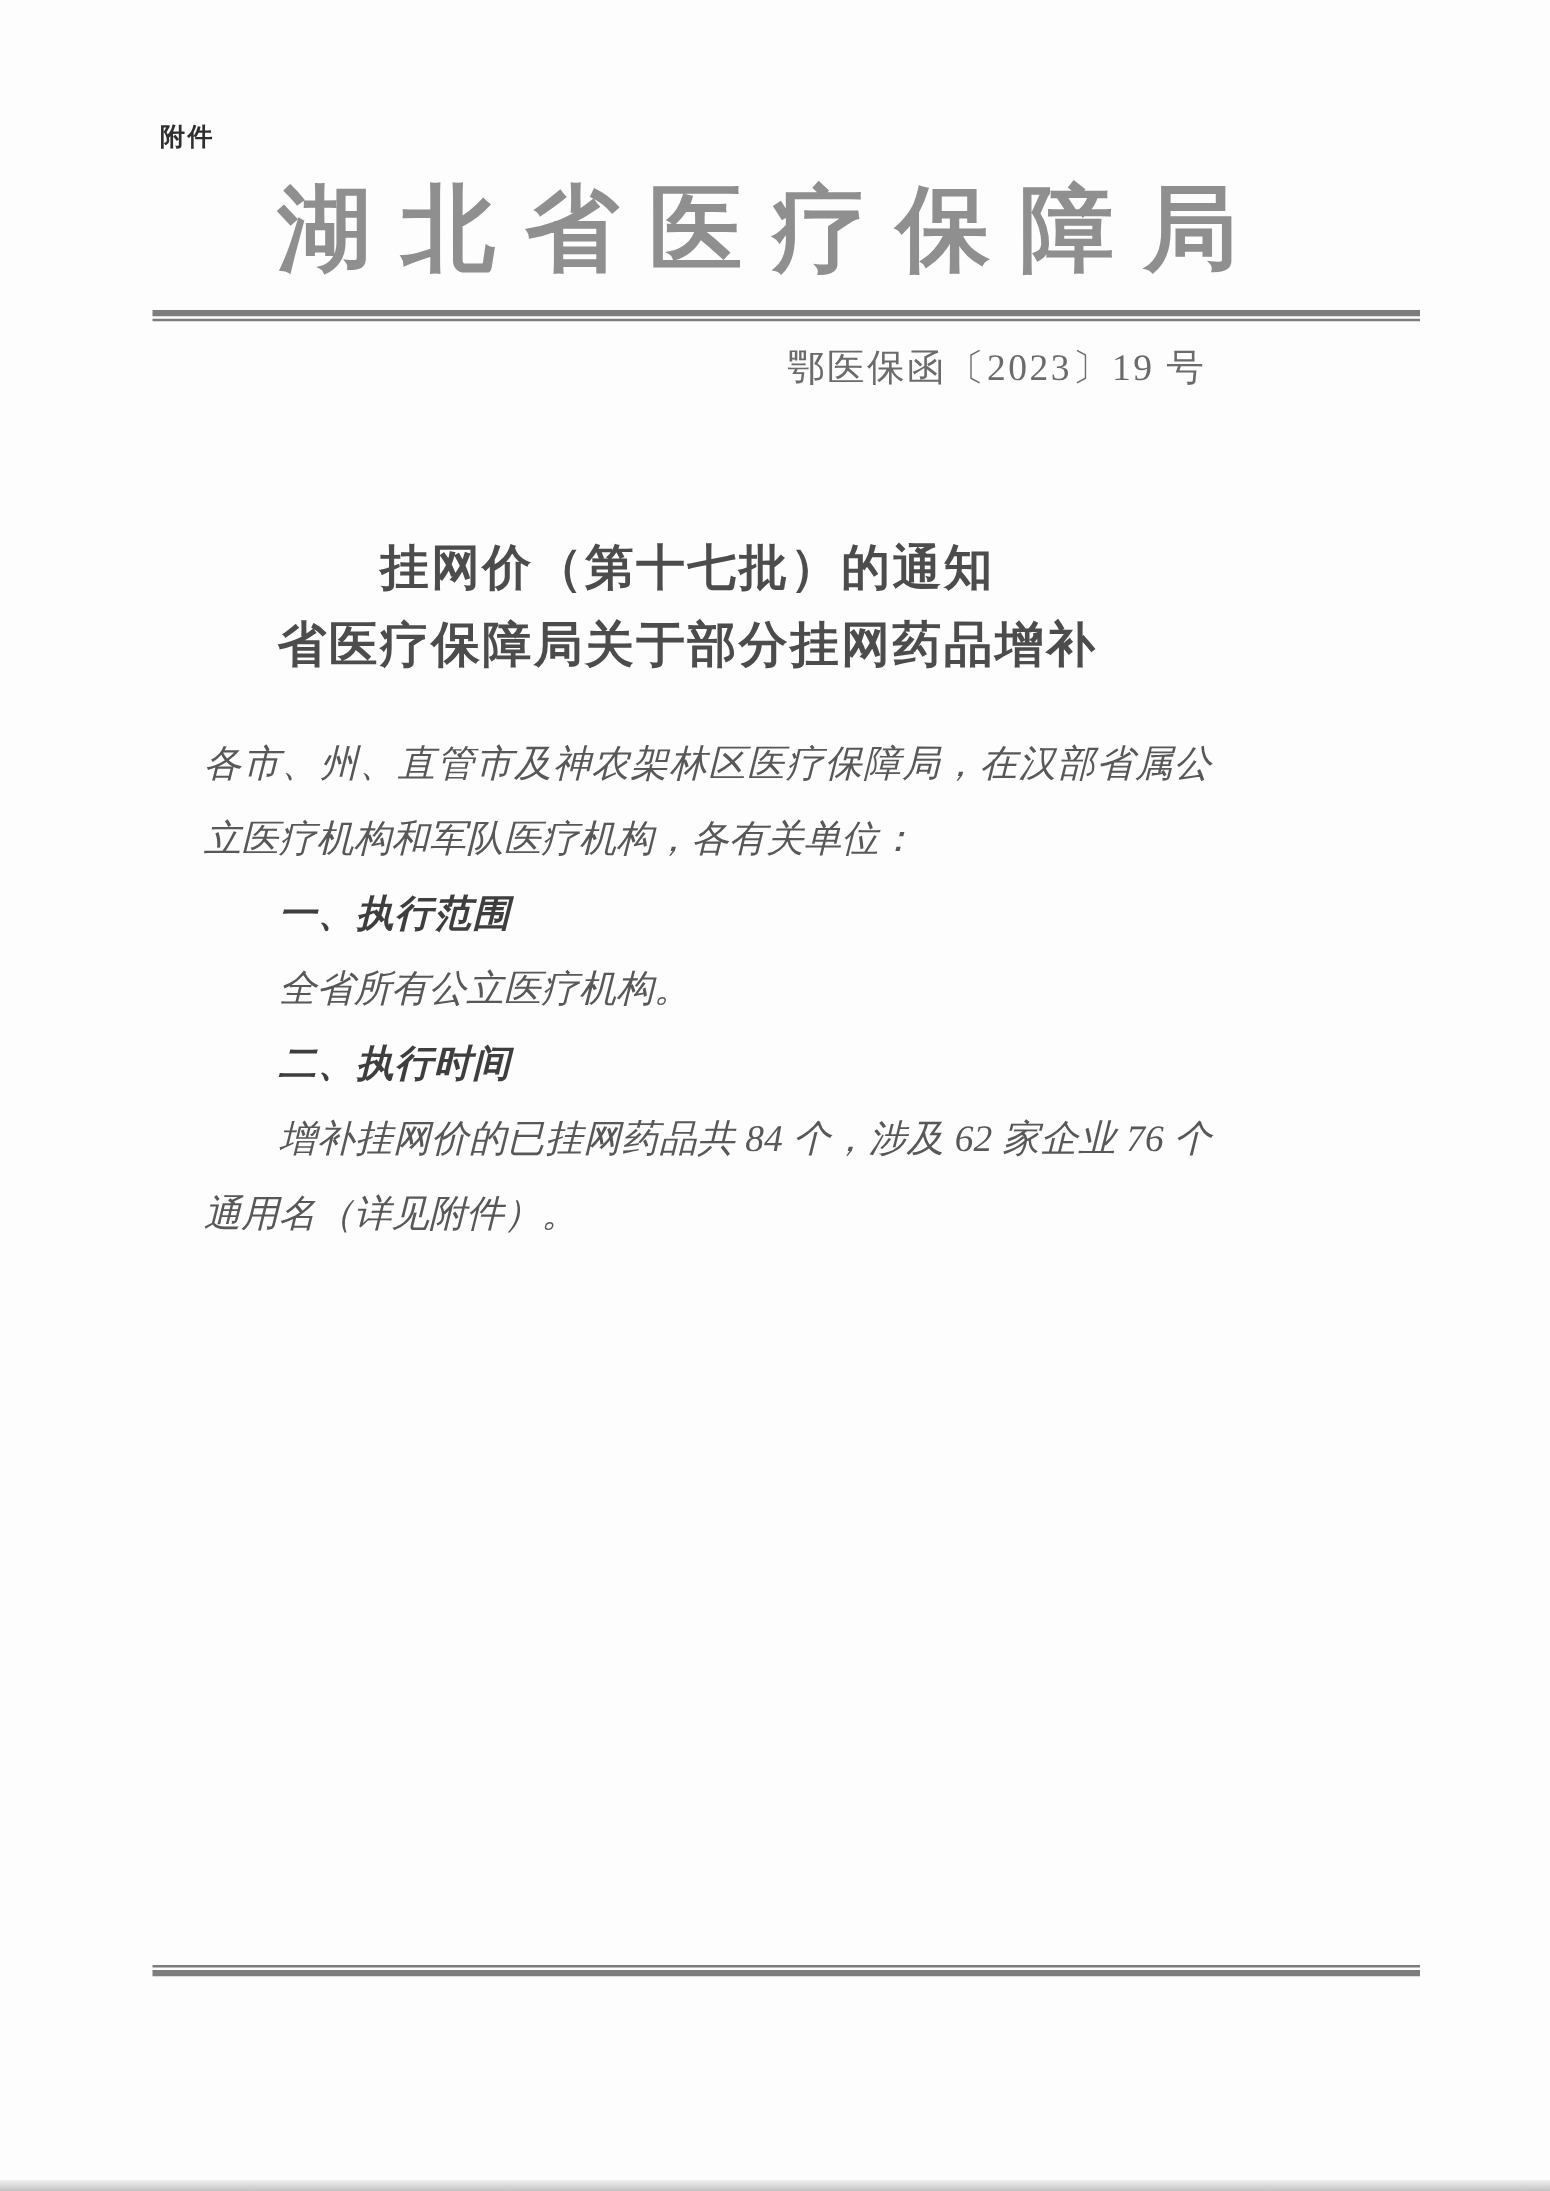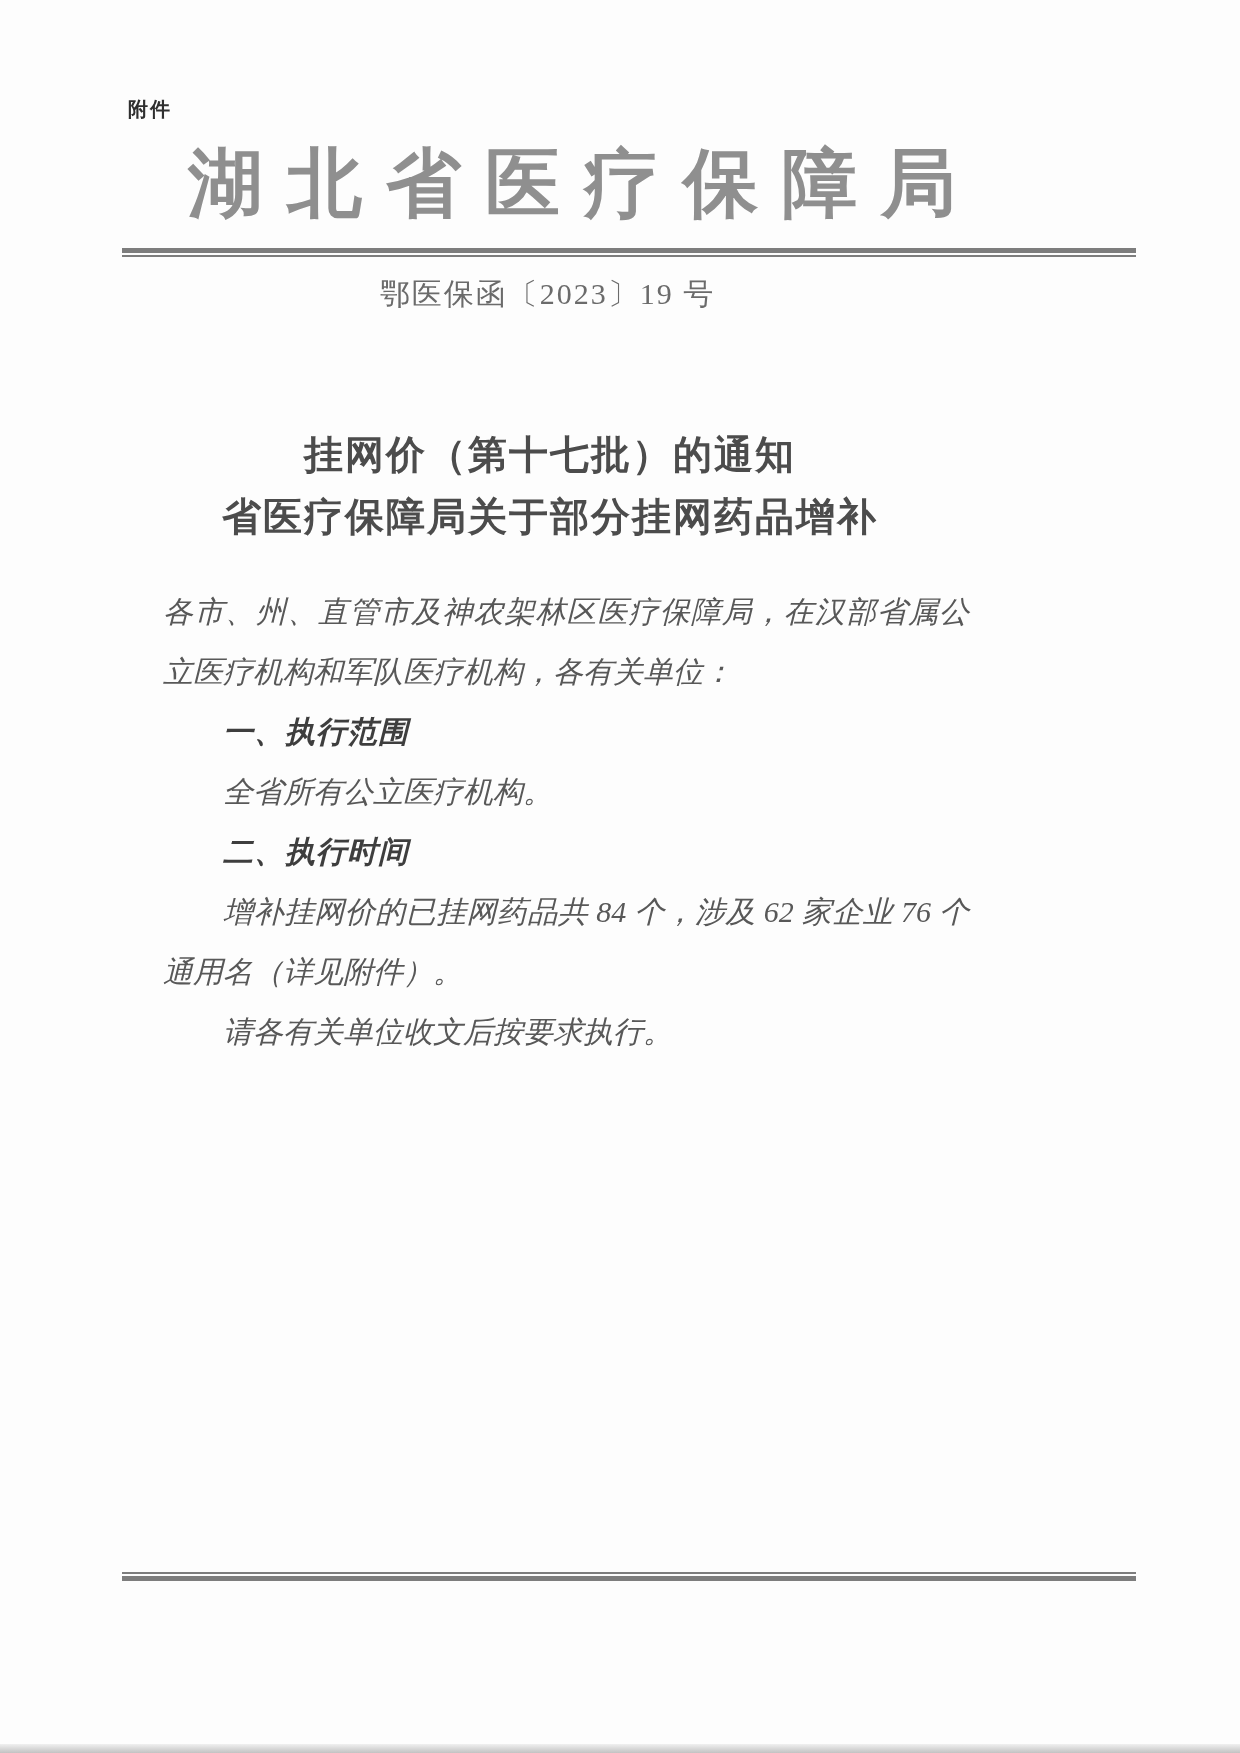--- a/index.html
+++ b/index.html
@@ -23,21 +23,21 @@
     font-size: 20px;
     font-weight: 600;
     color: #2f2f2f;
     letter-spacing: 2px;
   }
   .agency {
     position: absolute;
     left: 130px;
     top: 134px;
     width: 860px;
-    text-align: center;
+    text-align: right;
     font-family: "Liberation Serif", "DejaVu Serif", serif;
     font-size: 75px;
     font-weight: 700;
     color: #8f8f8f;
     letter-spacing: 0.32em;
     padding-left: 0.32em;
     white-space: nowrap;
   }
   .rule {
     position: absolute;
@@ -54,21 +54,21 @@
   .rule-bottom {
     top: 1572px;
     border-top: 2px solid #7d7d7d;
     border-bottom: 5px solid #7d7d7d;
   }
   .doc-no {
     position: absolute;
     left: 130px;
     top: 274px;
     width: 835px;
-    text-align: center;
+    text-align: right;
     font-size: 30px;
     color: #6b6b6b;
     letter-spacing: 2px;
   }
   .title {
     position: absolute;
     left: 130px;
     top: 424px;
     width: 840px;
     text-align: center;
@@ -133,20 +133,19 @@
     <div>挂网价（第十七批）的通知</div>
     <div>省医疗保障局关于部分挂网药品增补</div>
   </div>
 
   <div class="body-text">
     <p class="salutation">各市、州、直管市及神农架林区医疗保障局，在汉部省属公立医疗机构和军队医疗机构，各有关单位：</p>
     <p class="sec-heading">一、执行范围</p>
     <p class="para">全省所有公立医疗机构。</p>
     <p class="sec-heading">二、执行时间</p>
     <p class="para">增补挂网价的已挂网药品共 84 个，涉及 62 家企业 76 个通用名（详见附件）。</p>
-    <p class="para">请各有关单位收文后按要求执行。</p>
   </div>
 
   <div class="rule rule-bottom"></div>
 
   <div class="scan-edge-bottom"></div>
 
 </div>
 
 </body></html>

